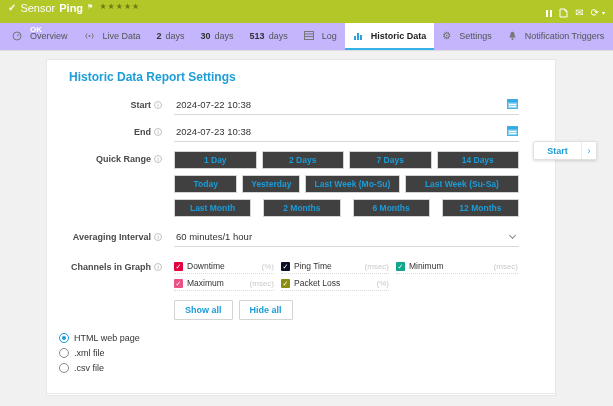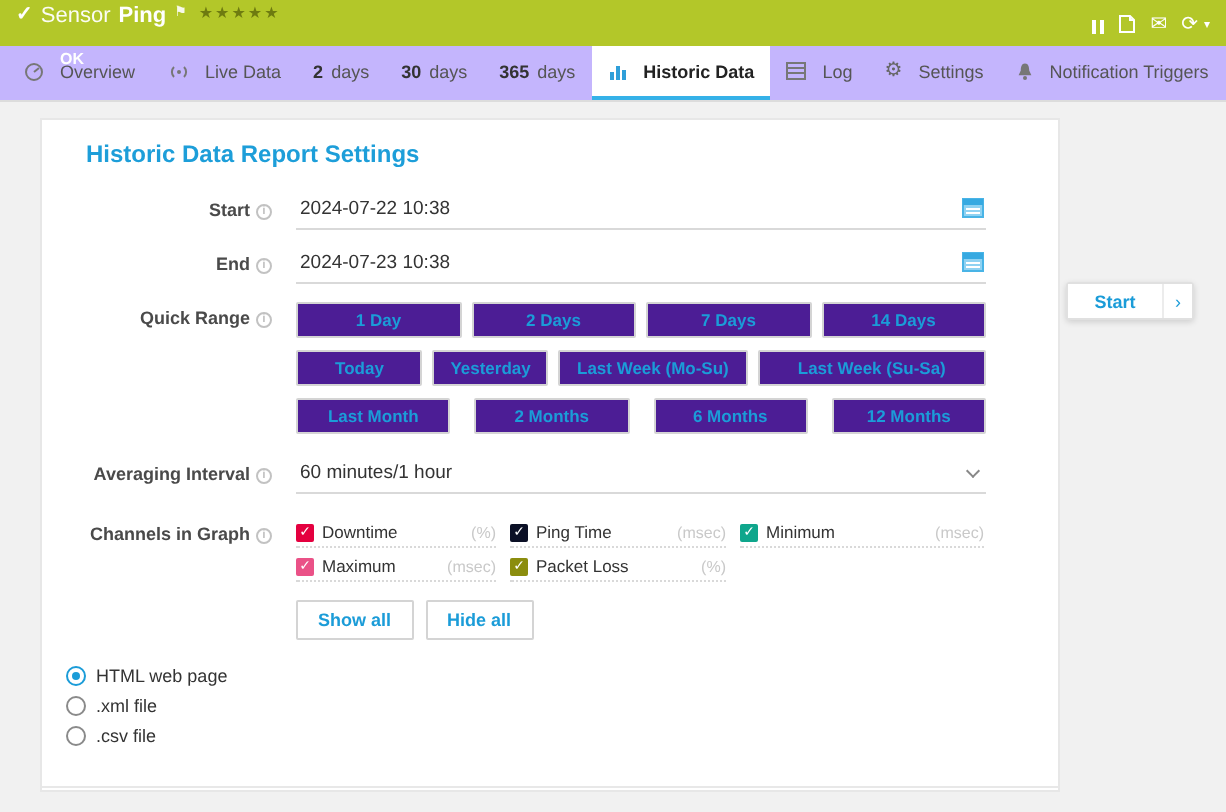--- a/index.html
+++ b/index.html
@@ -24,37 +24,37 @@
   
   .tabs { height:28px; background:#c4b5fd; border-bottom:1px solid #dcdcdc; display:flex; align-items:stretch; padding-left:4px; }
   .tab { display:flex; align-items:center; gap:4px; padding:0 8px; font-size:9px; color:#555; white-space:nowrap; cursor:pointer; border-bottom:2px solid transparent; }
   .tab .num { font-weight:bold; color:#333; }
   .tab.active { background:#fff; border-bottom:2px solid #35b1e8; color:#222; font-weight:bold; }
   .tab svg { flex:none; }
   .gear-glyph { font-size:10px; color:#666; line-height:10px; }
 
   
   .content { position:relative; height:355px; }
-  .panel { position:absolute; left:20px; top:8px; width:510px; height:337px; background:#fff; border:1px solid #e7e7e7; padding-top:10px; }
+  .panel { position:absolute; left:46px; top:8px; width:510px; height:337px; background:#fff; border:1px solid #e7e7e7; padding-top:10px; }
   h2.sect { color:#1d9ed9; font-size:12px; font-weight:bold; margin:0 0 13px 22px; }
 
   .row { display:flex; align-items:flex-start; margin-bottom:9px; }
   .lbl { width:115px; text-align:right; font-size:9px; font-weight:bold; color:#4a4a4a; padding-top:3px; white-space:nowrap; }
   .info { display:inline-block; width:8px; height:8px; border:1px solid #c2c2c2; border-radius:50%; color:#c2c2c2; font-size:6px; line-height:7px; text-align:center; margin-left:3px; vertical-align:1px; font-style:normal; }
   .info::after { content:"i"; }
   .ctrl { margin-left:12px; width:345px; position:relative; }
 
   .input-line { border-bottom:1px solid #d9d9d9; padding:2px 18px 4px 2px; font-size:9.5px; color:#333; position:relative; min-height:16px; }
   .cal { position:absolute; right:1px; top:1px; }
 
   .sel-line { border-bottom:1px solid #d9d9d9; padding:2px 18px 4px 2px; font-size:9.5px; color:#333; position:relative; min-height:16px; cursor:pointer; }
   .sel-chev { position:absolute; right:4px; top:4px; width:5px; height:5px; border-right:1px solid #888; border-bottom:1px solid #888; transform:rotate(45deg); }
 
   .btnrow { display:flex; gap:5px; margin-bottom:6px; }
-  .qbtn { height:18px; border:1px solid #d4d4d4; background:#4c1d95; color:#1b9cd8; font-size:8.5px; font-weight:bold; display:flex; align-items:center; justify-content:center; border-radius:1px; cursor:pointer; font-family:inherit; }
+  .qbtn { height:18px; border:1px solid #d4d4d4; background:#404040; color:#1b9cd8; font-size:8.5px; font-weight:bold; display:flex; align-items:center; justify-content:center; border-radius:1px; cursor:pointer; font-family:inherit; }
   .f1 { flex:1; } .f63 { flex:63; } .f57 { flex:57; } .f95 { flex:95; } .f115 { flex:115; }
 
   .chan-grid { display:grid; grid-template-columns:100px 108px 122px; column-gap:7px; row-gap:4px; padding-top:2px; }
   .chan { display:flex; align-items:center; border-bottom:1px dotted #d9d9d9; padding-bottom:2px; font-size:8.5px; cursor:pointer; }
   .cb { width:9px; height:9px; border-radius:1px; display:inline-flex; align-items:center; justify-content:center; color:#fff; font-size:7px; line-height:9px; margin-right:4px; flex:none; }
   .cname { color:#333; }
   .cunit { margin-left:auto; color:#c9c9c9; font-size:8px; }
 
   .small-btns { display:flex; gap:6px; margin-top:9px; }
   .sbtn { height:20px; padding:0 10px; border:1px solid #d4d4d4; background:#fff; color:#1b9cd8; font-weight:bold; font-size:9px; border-radius:1px; cursor:pointer; font-family:inherit; }
@@ -120,40 +120,40 @@
   </div>
   <div class="tab">
     <span class="num">2</span>
       <span>days</span>
   </div>
   <div class="tab">
     <span class="num">30</span>
       <span>days</span>
   </div>
   <div class="tab">
-    <span class="num">365</span>
+    <span class="num">513</span>
       <span>days</span>
+  </div>
+  <div class="tab">
+    <svg width="10" height="9" viewBox="0 0 10 9">
+        <rect x="0.5" y="0.5" width="9" height="8" fill="none" stroke="#777" stroke-width="1"></rect>
+        <line x1="0.5" y1="3" x2="9.5" y2="3" stroke="#777" stroke-width="1"></line>
+        <line x1="0.5" y1="5.5" x2="9.5" y2="5.5" stroke="#777" stroke-width="1"></line>
+      </svg>
+    <span class="num"></span>
+      <span>Log</span>
   </div>
   <div class="tab active">
     <svg width="10" height="10" viewBox="0 0 10 10">
         <rect x="1" y="5" width="2" height="4" fill="#2f9fd9"></rect>
         <rect x="4" y="2" width="2" height="7" fill="#2f9fd9"></rect>
         <rect x="7" y="4" width="2" height="5" fill="#2f9fd9"></rect>
       </svg>
     <span class="num"></span>
       <span>Historic Data</span>
-  </div>
-  <div class="tab">
-    <svg width="10" height="9" viewBox="0 0 10 9">
-        <rect x="0.5" y="0.5" width="9" height="8" fill="none" stroke="#777" stroke-width="1"></rect>
-        <line x1="0.5" y1="3" x2="9.5" y2="3" stroke="#777" stroke-width="1"></line>
-        <line x1="0.5" y1="5.5" x2="9.5" y2="5.5" stroke="#777" stroke-width="1"></line>
-      </svg>
-    <span class="num"></span>
-      <span>Log</span>
   </div>
   <div class="tab">
     <span class="gear-glyph">⚙</span>
     <span class="num"></span>
       <span>Settings</span>
   </div>
   <div class="tab">
     <svg width="9" height="10" viewBox="0 0 9 10">
         <path d="M4.5 0.8 C2.8 0.8 2.4 2.6 2.4 4.2 L1.3 6.6 H7.7 L6.6 4.2 C6.6 2.6 6.2 0.8 4.5 0.8 Z" fill="#777"></path>
         <circle cx="4.5" cy="8" r="1" fill="#777"></circle>

